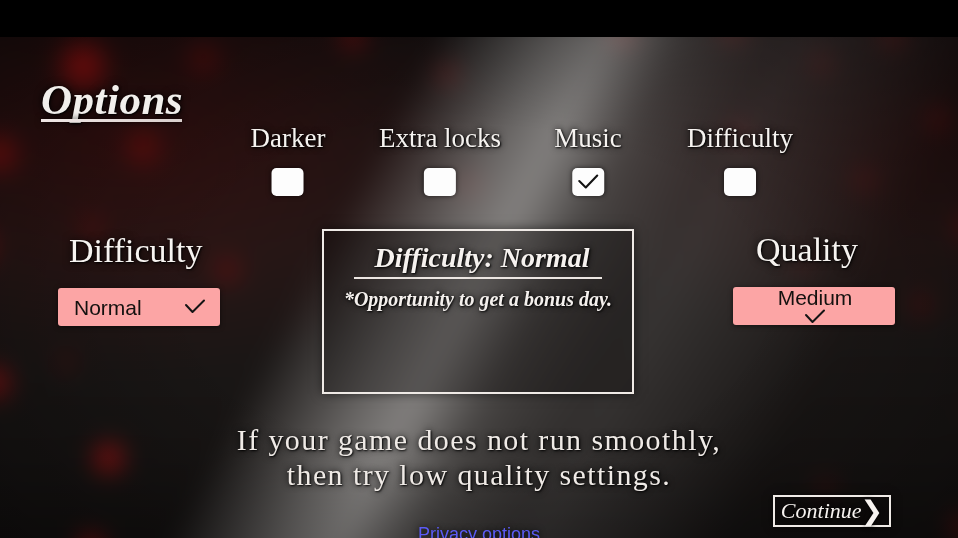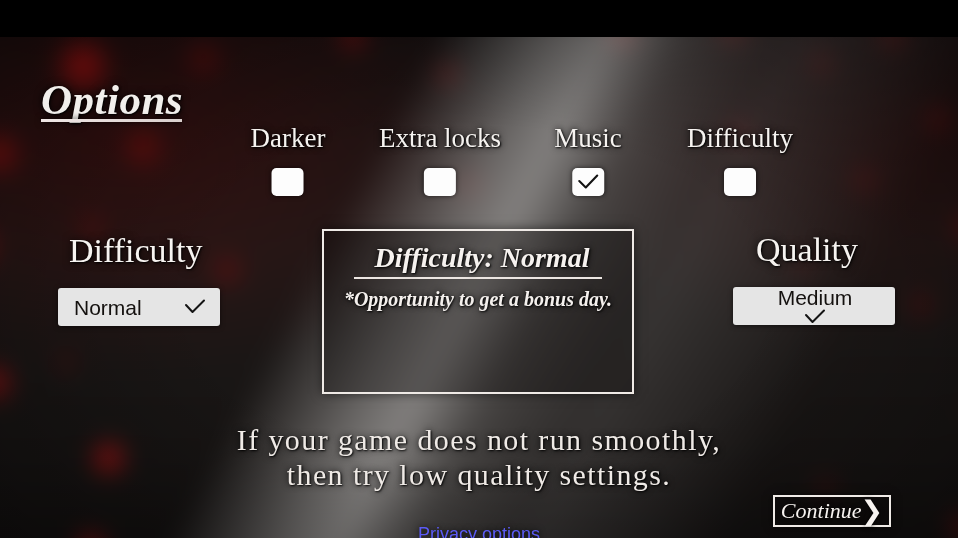--- a/index.html
+++ b/index.html
@@ -133,21 +133,21 @@
     white-space: nowrap;
     text-shadow: 0 0 8px rgba(0,0,0,0.95), 1px 1px 2px rgba(0,0,0,0.9);
   }
   #difficulty-title { left: 69px; top: 195px; }
   #quality-title    { left: 756px; top: 194px; }
 
   
   .dropdown {
     position: absolute;
     height: 38px;
-    background: #e5e5e5;
+    background: #fca5a5;
     border-radius: 3px;
     display: flex;
     align-items: center;
     justify-content: space-between;
     padding: 0 14px 0 16px;
     box-sizing: border-box;
     box-shadow: 0 1px 5px rgba(0,0,0,0.55);
     font-family: "Liberation Sans", sans-serif;
   }
   .dropdown-value {

